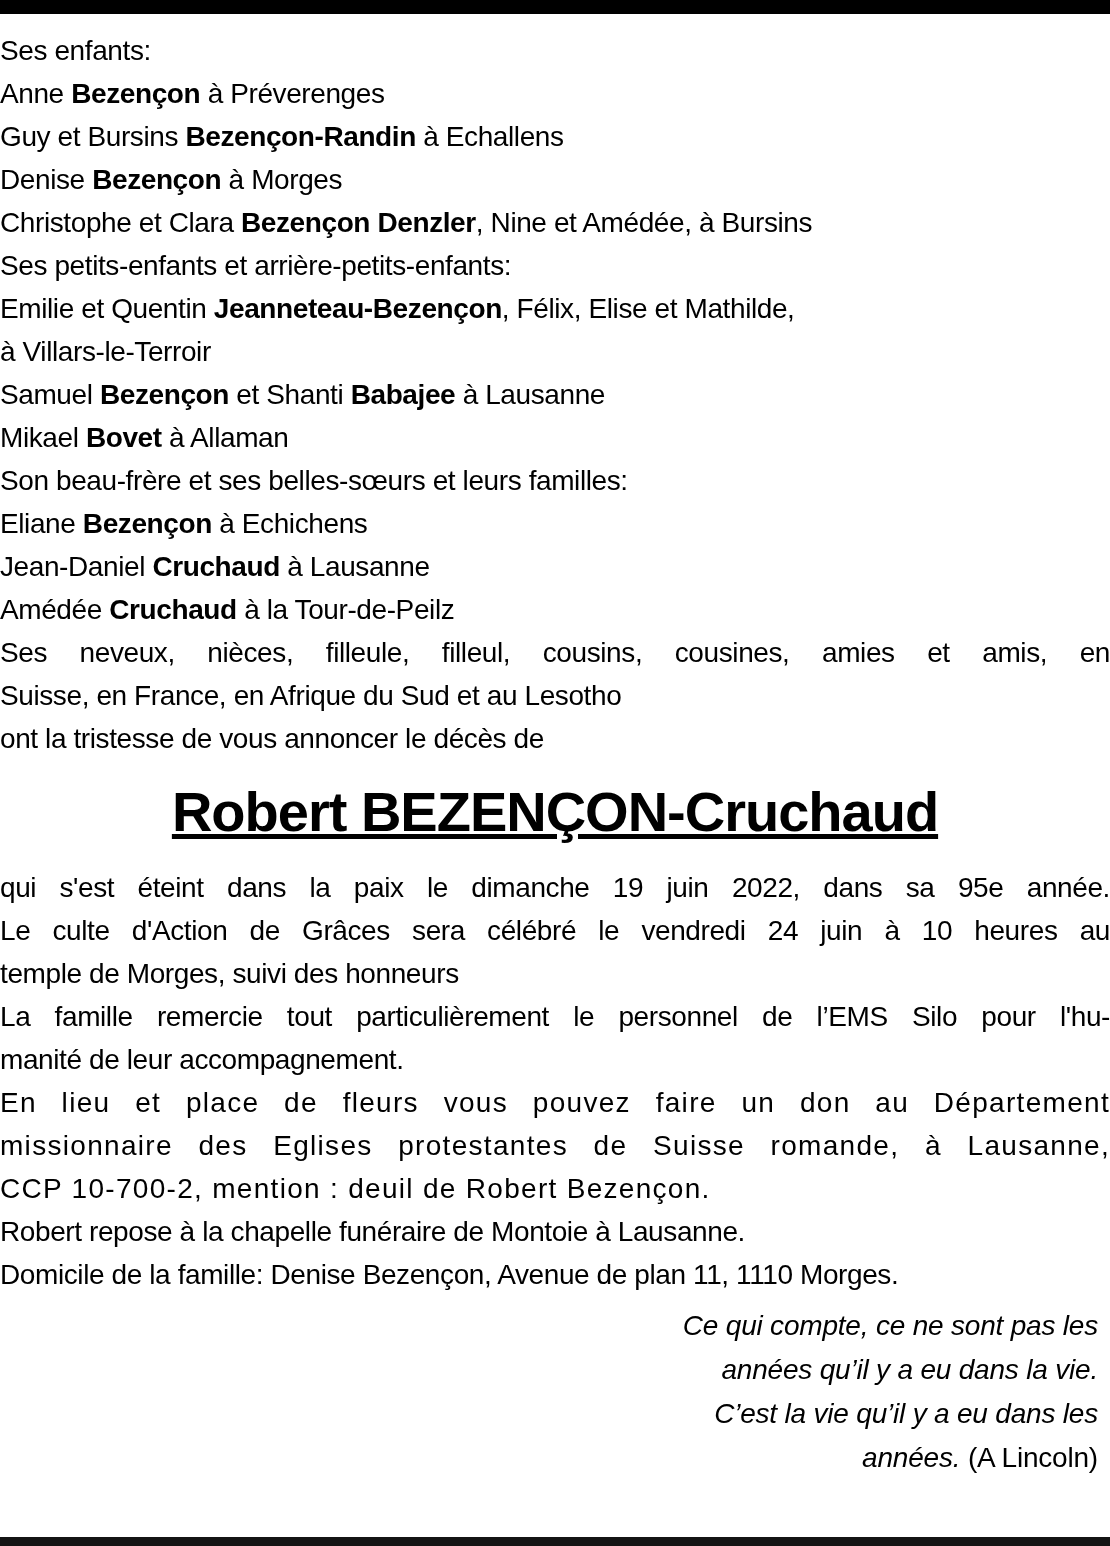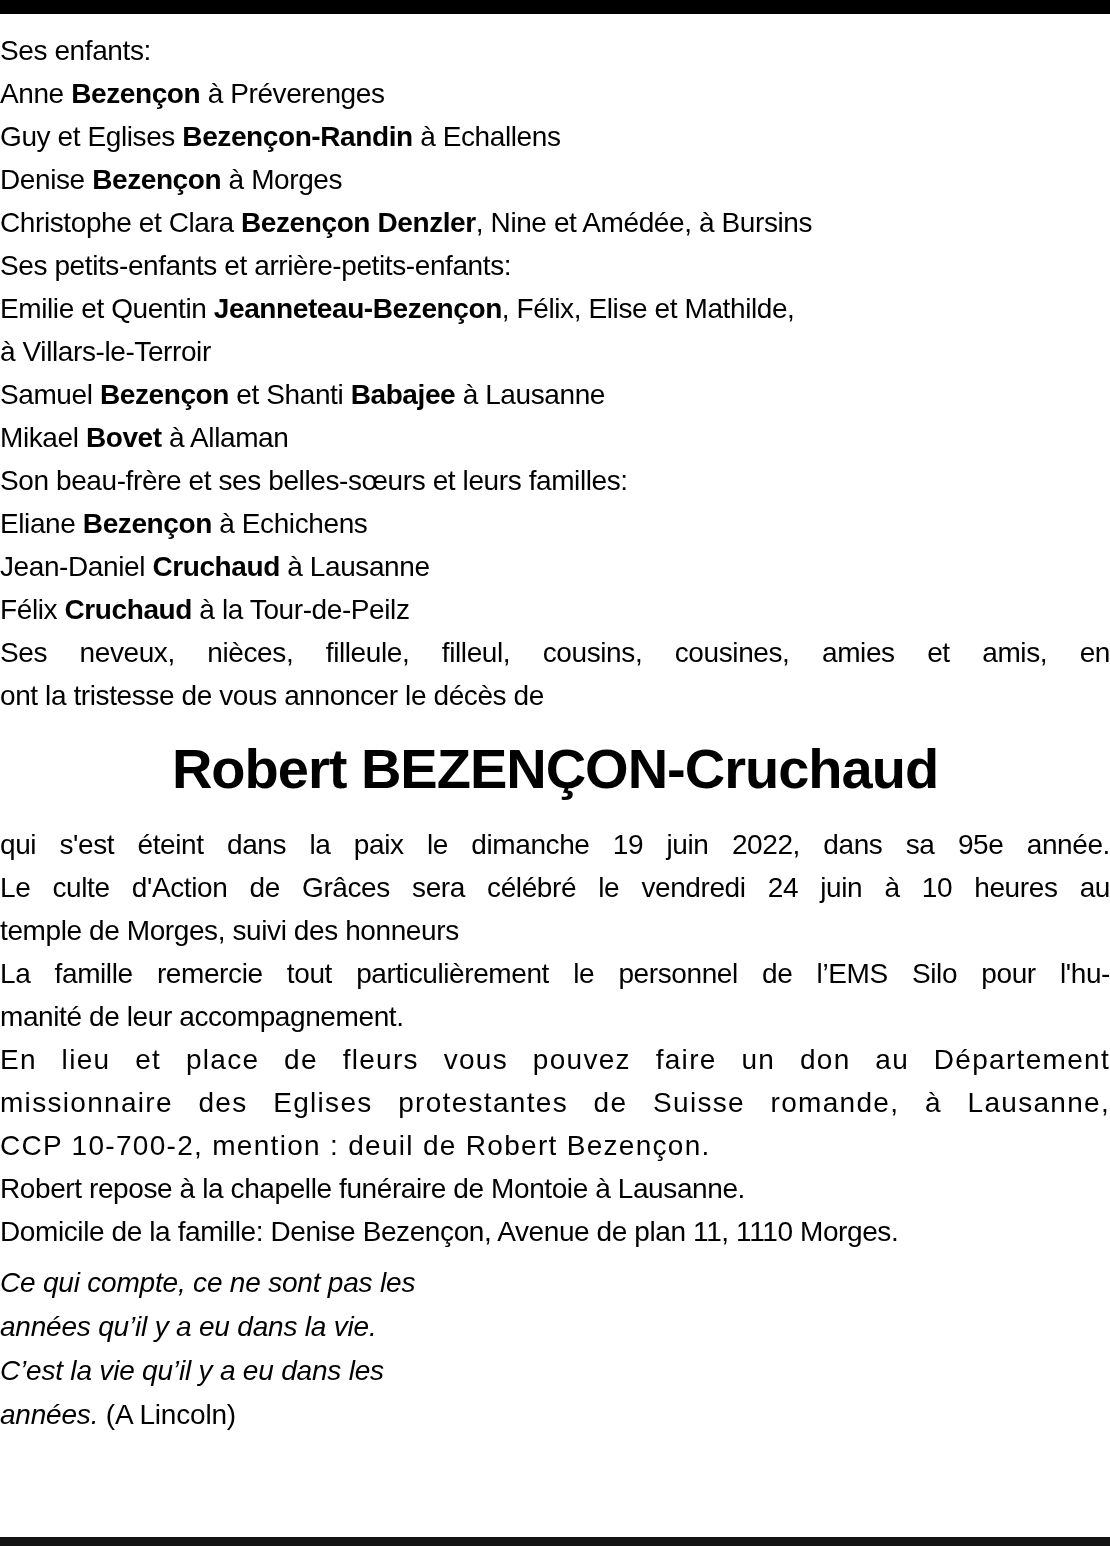--- a/index.html
+++ b/index.html
@@ -26,47 +26,49 @@
   .line.jfull { text-align: justify; text-align-last: justify; }
   .line.wide { letter-spacing: 1.3px; }
   .line b { font-weight: 700; }
   .title {
     font-size: 56px;
     font-weight: 700;
     text-align: center;
     letter-spacing: -1px;
     line-height: 84px;
     margin: 10px 0 12px 0;
+    text-decoration: underline;
   }
-  .quote { margin-top: 8px; padding-right: 12px; }
+  .quote { margin-top: 8px; text-align: right; padding-right: 12px; }
   .quote .line { line-height: 44px; letter-spacing: -0.2px; }
   .quote i { font-style: italic; }
 </style>
 </head>
 <body>
 
 <div class="bar top"></div>
 
 <main class="content">
   <section class="text-block">
       <div class="line"><span>Ses enfants:</span></div>
       <div class="line indent"><span>Anne </span><b>Bezençon</b><span> à Préverenges</span></div>
-      <div class="line indent"><span>Guy et Eglises </span><b>Bezençon-Randin</b><span> à Echallens</span></div>
+      <div class="line indent"><span>Guy et Bursins </span><b>Bezençon-Randin</b><span> à Echallens</span></div>
       <div class="line indent"><span>Denise </span><b>Bezençon</b><span> à Morges</span></div>
       <div class="line indent"><span>Christophe et Clara </span><b>Bezençon Denzler</b><span>, Nine et Amédée, à Bursins</span></div>
       <div class="line"><span>Ses petits-enfants et arrière-petits-enfants:</span></div>
       <div class="line indent"><span>Emilie et Quentin </span><b>Jeanneteau-Bezençon</b><span>, Félix, Elise et Mathilde,</span></div>
       <div class="line indent"><span>à Villars-le-Terroir</span></div>
       <div class="line indent"><span>Samuel </span><b>Bezençon</b><span> et Shanti </span><b>Babajee</b><span> à Lausanne</span></div>
       <div class="line indent"><span>Mikael </span><b>Bovet</b><span> à Allaman</span></div>
       <div class="line"><span>Son beau-frère et ses belles-sœurs et leurs familles:</span></div>
       <div class="line indent"><span>Eliane </span><b>Bezençon</b><span> à Echichens</span></div>
       <div class="line indent"><span>Jean-Daniel </span><b>Cruchaud</b><span> à Lausanne</span></div>
-      <div class="line indent"><span>Félix </span><b>Cruchaud</b><span> à la Tour-de-Peilz</span></div>
+      <div class="line indent"><span>Amédée </span><b>Cruchaud</b><span> à la Tour-de-Peilz</span></div>
       <div class="line jfull"><span>Ses neveux, nièces, filleule, filleul, cousins, cousines, amies et amis, en</span></div>
+      <div class="line"><span>Suisse, en France, en Afrique du Sud et au Lesotho</span></div>
       <div class="line"><span>ont la tristesse de vous annoncer le décès de</span></div>
     </section>
   <h1 class="title">Robert BEZENÇON-Cruchaud</h1>
   <section class="text-block">
       <div class="line jfull"><span>qui s'est éteint dans la paix le dimanche 19 juin 2022, dans sa 95e année.</span></div>
       <div class="line jfull"><span>Le culte d'Action de Grâces sera célébré le vendredi 24 juin à 10 heures au</span></div>
       <div class="line"><span>temple de Morges, suivi des honneurs</span></div>
       <div class="line jfull"><span>La famille remercie tout particulièrement le personnel de l’EMS Silo pour l'hu-</span></div>
       <div class="line"><span>manité de leur accompagnement.</span></div>
       <div class="line jfull wide"><span>En lieu et place de fleurs vous pouvez faire un don au Département</span></div>

